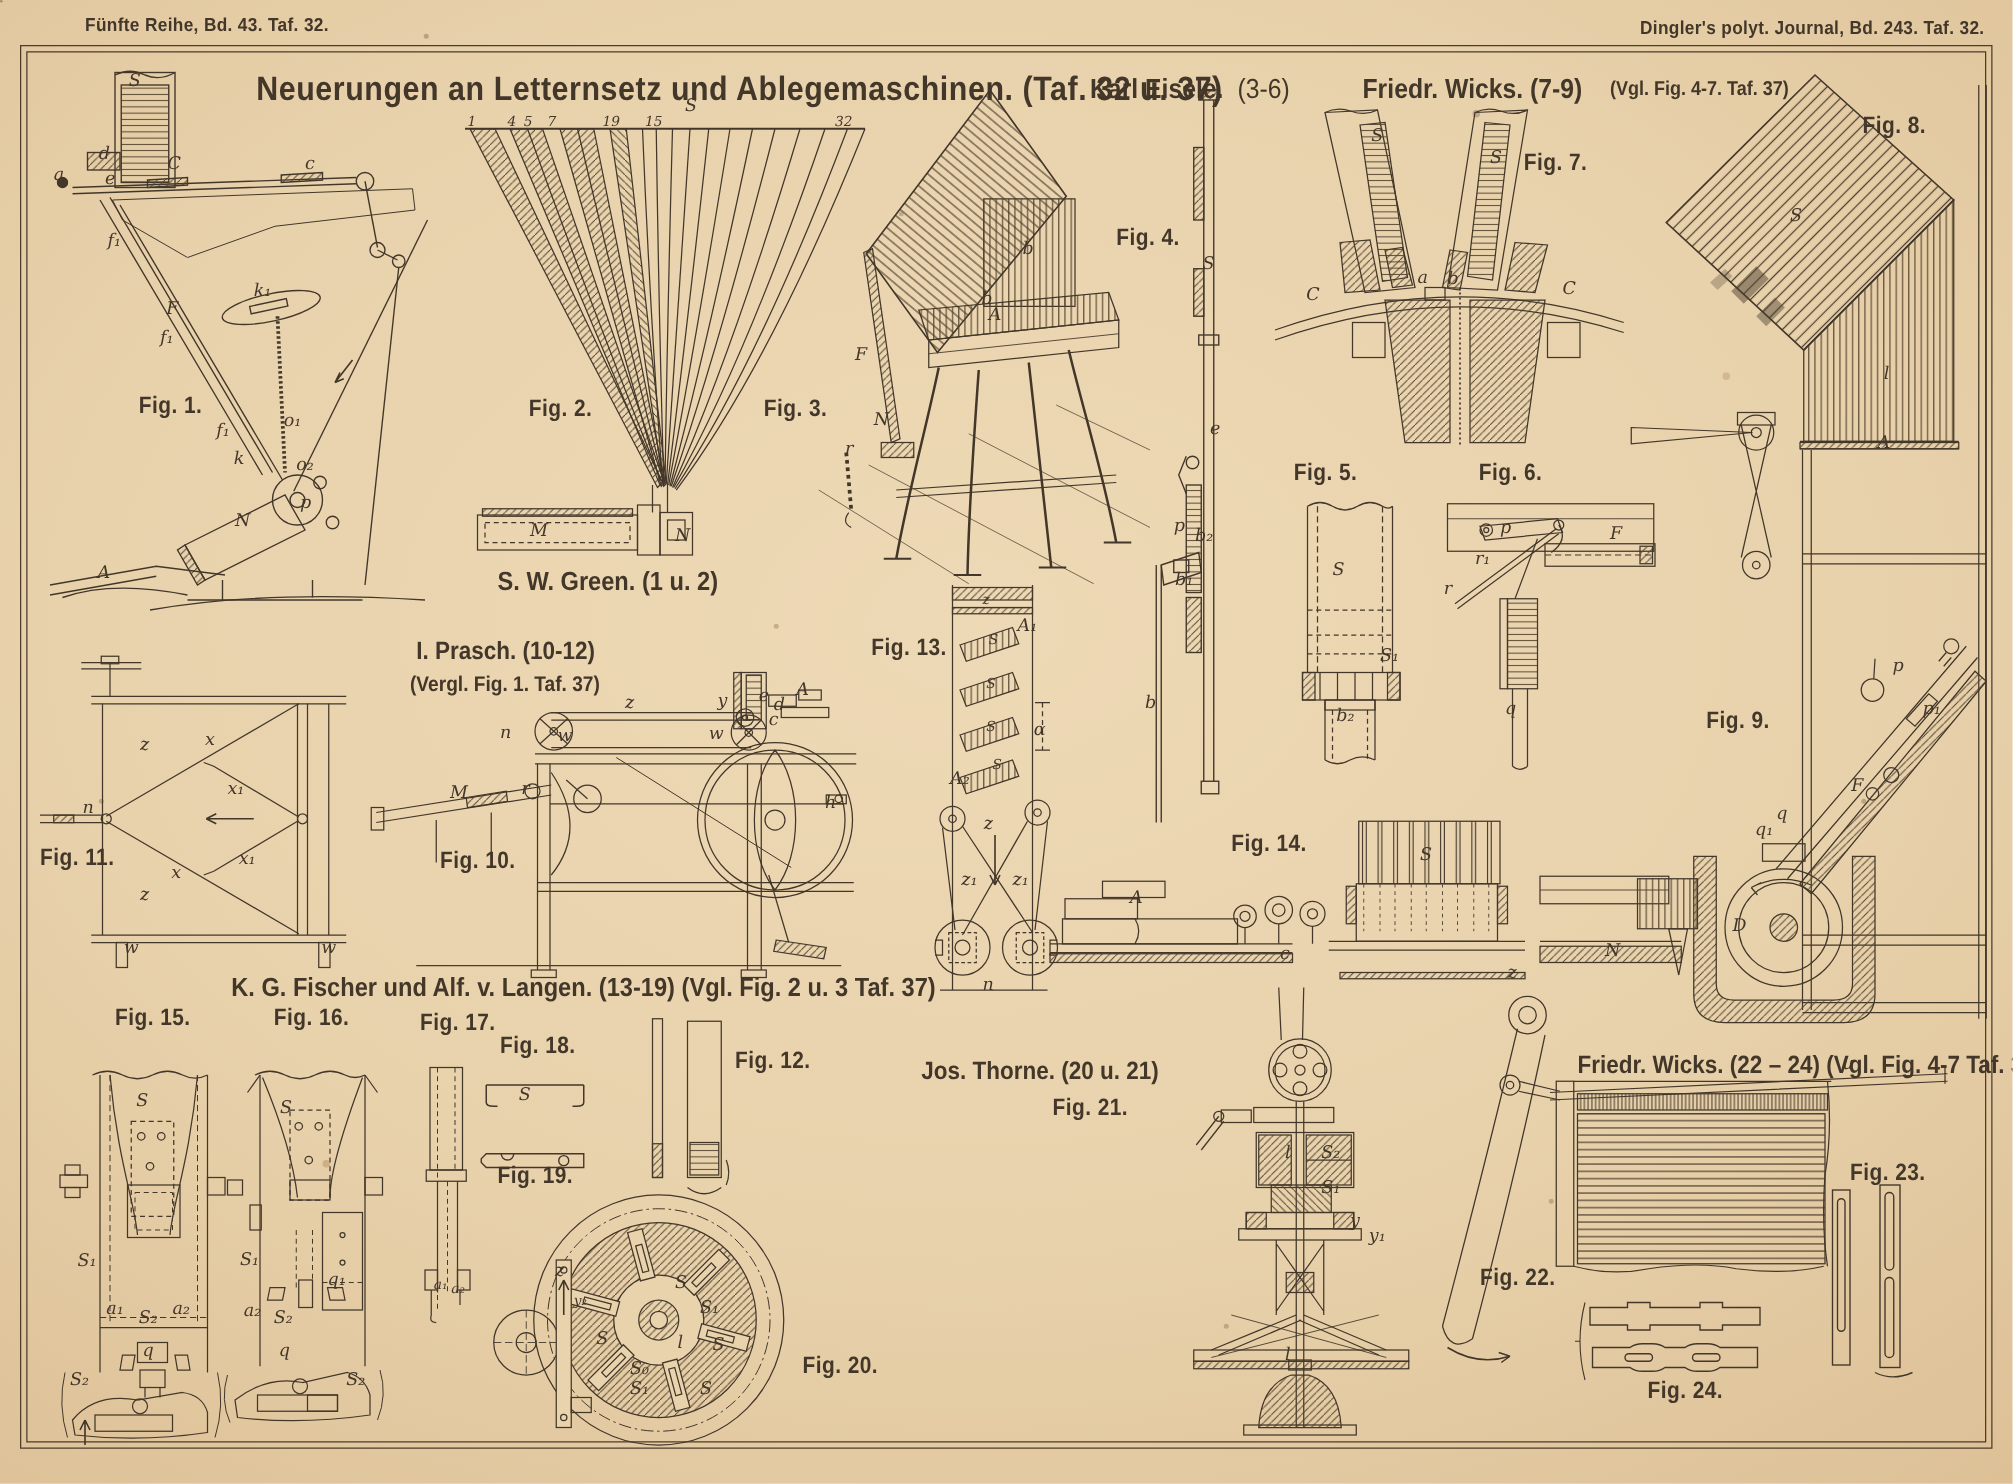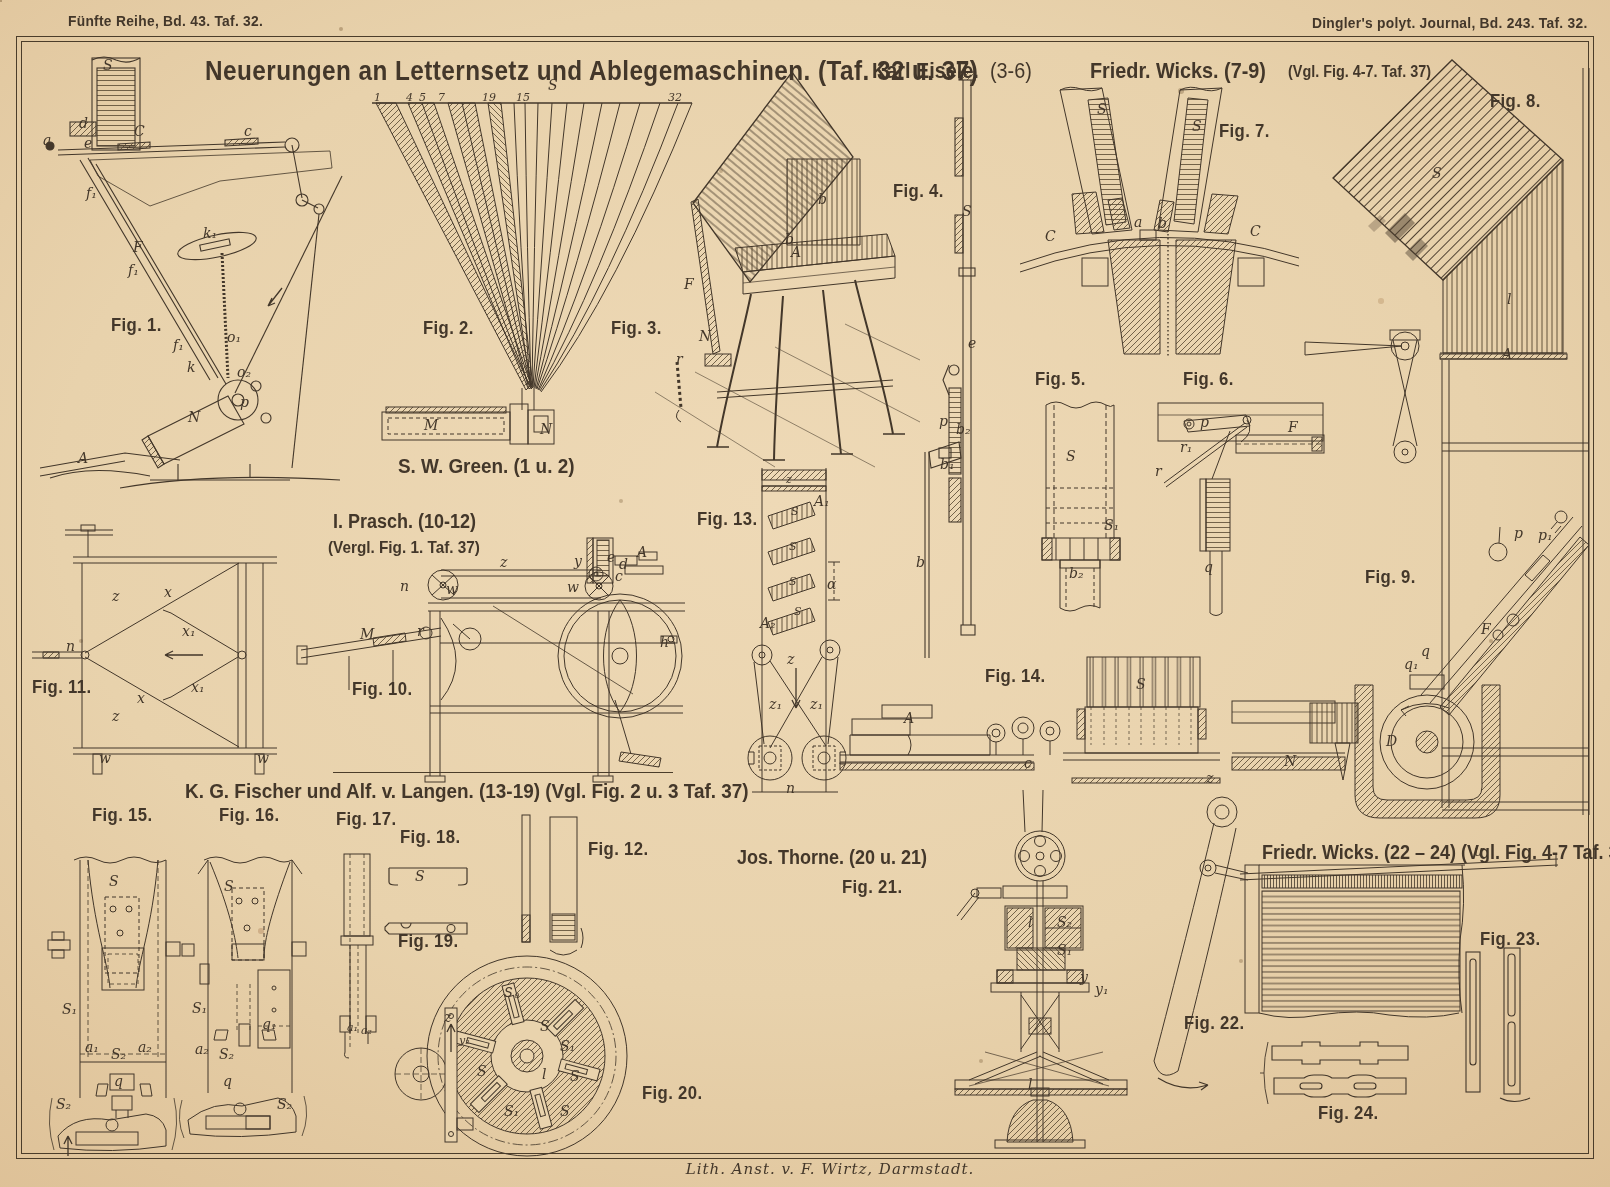--- a/index.html
+++ b/index.html
@@ -775,21 +775,21 @@
       <span class="plbl" style="left: 1250px; top: 224px;">C</span>
       <span class="plbl" style="left: 1432px; top: 166px;">S</span>
       <span class="plbl" style="left: 1507px; top: 292px;">l</span>
       <span class="plbl" style="left: 1502px; top: 347px;">A</span>
       <span class="plbl" style="left: 1481px; top: 622px;">F</span>
       <span class="plbl" style="left: 1386px; top: 734px;">D</span>
       <span class="plbl" style="left: 1284px; top: 754px;">N</span>
       <span class="plbl" style="left: 1421px; top: 644px;">q</span>
       <span class="plbl" style="left: 1404px; top: 657px;">q₁</span>
       <span class="plbl" style="left: 1514px; top: 526px;">p</span>
-      <span class="plbl" style="left: 1538px; top: 528px;">p₁</span>
+      <span class="plbl" style="left: 1538px; top: 560px;">p₁</span>
       <span class="plbl" style="left: 400px; top: 579px;">n</span>
       <span class="plbl" style="left: 500px; top: 555px;">z</span>
       <span class="plbl" style="left: 446px; top: 582px;">w</span>
       <span class="plbl" style="left: 567px; top: 580px;">w</span>
       <span class="plbl" style="left: 574px; top: 554px;">y</span>
       <span class="plbl" style="left: 607px; top: 550px;">e</span>
       <span class="plbl" style="left: 619px; top: 557px;">d</span>
       <span class="plbl" style="left: 637px; top: 545px;">A</span>
       <span class="plbl" style="left: 615px; top: 569px;">c</span>
       <span class="plbl" style="left: 360px; top: 627px;">M</span>
@@ -832,31 +832,30 @@
       <span class="plbl" style="left: 195px; top: 1042px;">a₂</span>
       <span class="plbl" style="left: 219px; top: 1047px;">S₂</span>
       <span class="plbl" style="left: 262px; top: 1017px;">q₁</span>
       <span class="plbl" style="left: 223px; top: 1074px;">q</span>
       <span class="plbl" style="left: 277px; top: 1097px;">S₂</span>
       <span class="plbl sm" style="left: 347px; top: 1022px;">a₁</span>
       <span class="plbl sm" style="left: 361px; top: 1025px;">a₂</span>
       <span class="plbl" style="left: 415px; top: 869px;">S</span>
       <span class="plbl" style="left: 444px; top: 1010px;">z</span>
       <span class="plbl sm" style="left: 459px; top: 1035px;">y₂</span>
-      <span class="plbl" style="left: 504px; top: 986px; font-family: Liberation Mono, monospace;">S₀</span>
+      <span class="plbl" style="left: 504px; top: 1088px;">S₀</span>
       <span class="plbl" style="left: 540px; top: 1019px;">S</span>
       <span class="plbl" style="left: 560px; top: 1039px;">S₁</span>
       <span class="plbl" style="left: 477px; top: 1064px;">S</span>
       <span class="plbl" style="left: 570px; top: 1069px;">S</span>
       <span class="plbl" style="left: 504px; top: 1104px;">S₁</span>
       <span class="plbl" style="left: 560px; top: 1104px;">S</span>
       <span class="plbl" style="left: 542px; top: 1067px;">l</span>
       <span class="plbl" style="left: 1028px; top: 915px;">l</span>
       <span class="plbl" style="left: 1057px; top: 915px;">S₂</span>
       <span class="plbl" style="left: 1057px; top: 943px;">S₁</span>
       <span class="plbl" style="left: 1080px; top: 970px;">y</span>
       <span class="plbl" style="left: 1095px; top: 982px;">y₁</span>
       <span class="plbl" style="left: 1028px; top: 1077px;">l</span>
       <span class="plbl" style="left: 1474px; top: 844px;">u</span>
     </div>
 
-  <span class="imprint">Lith. Anst. v. F. Wirtz, Darmstadt.</span>
 </div>
 
 </body></html>

